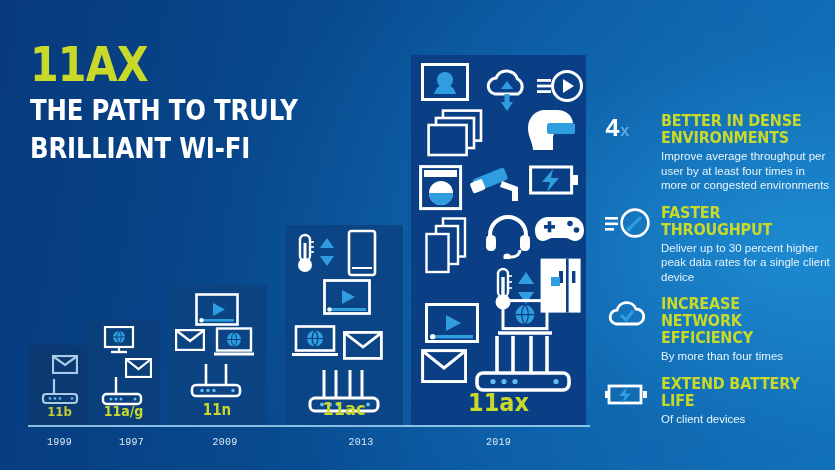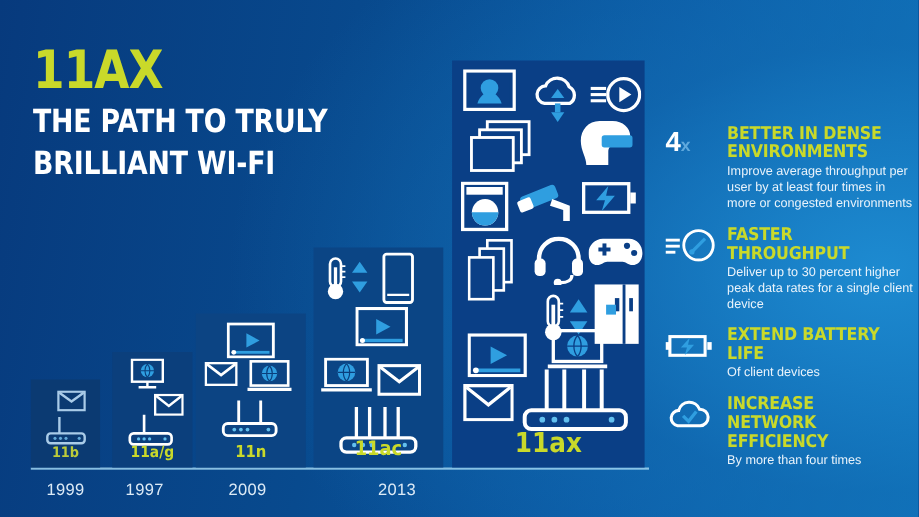--- a/index.html
+++ b/index.html
@@ -27,38 +27,38 @@
     font-family:"DejaVu Sans",sans-serif;
     font-weight:bold;font-size:29px;line-height:31px;
     color:#ffffff;letter-spacing:-0.2px;margin-top:7px;
     transform:scaleX(0.84);transform-origin:left center;
   }
   
   .chart{position:absolute;left:0;top:0;width:600px;height:470px;}
   .axis-line{position:absolute;left:28px;top:425px;width:562px;height:2px;background:#9fd4f0;opacity:.85;}
   .col{position:absolute;bottom:45px;background:#0a3d7a;}
   .col.c0{left:28px;width:63px;height:80px;background:#0b3a72;}
-  .col.c1{left:102px;width:73px;height:105px;background:#0b3f7c;}
-  .col.c2{left:178px;width:100px;height:140px;background:#0c4483;}
+  .col.c1{left:87px;width:73px;height:105px;background:#0b3f7c;}
+  .col.c2{left:167px;width:100px;height:140px;background:#0c4483;}
   .col.c3{left:285px;width:118px;height:200px;background:#0b4585;}
   .col.c4{left:411px;width:175px;height:370px;background:#0a3f86;}
   .col-inner{position:absolute;left:0;top:0;width:100%;height:100%;}
   .std-label{
     position:absolute;left:0;width:100%;text-align:center;bottom:6px;
     font-family:"DejaVu Sans",sans-serif;font-weight:bold;color:#c9d92a;
     transform:scaleX(0.9);
   }
   .c0 .std-label{font-size:13px;color:#bccb3a;}
   .c1 .std-label{font-size:14px;}
   .c2 .std-label{font-size:15px;}
   .c3 .std-label{font-size:18px;}
   .c4 .std-label{font-size:25px;bottom:8px;}
   .year{
     position:absolute;top:437px;text-align:center;
-    font-size:15px;color:#dceaf6;font-family:Liberation Sans, sans-serif;
+    font-size:10px;color:#dceaf6;font-family:Liberation Mono, monospace;
     letter-spacing:.3px;
   }
   .year.y0{left:28px;width:63px;}
   .year.y1{left:95px;width:73px;}
   .year.y2{left:175px;width:100px;}
   .year.y3{left:302px;width:118px;}
   .year.y4{left:411px;width:175px;}
   .ic{position:absolute;}
   .ic svg{display:block;}
   
@@ -68,21 +68,21 @@
           display:flex;align-items:center;justify-content:flex-start;}
   .b-head{
     font-family:"DejaVu Sans",sans-serif;font-weight:bold;
     font-size:16px;line-height:17px;color:#c9d92a;letter-spacing:-0.2px;
     transform:scaleX(0.9);transform-origin:left center;
   }
   .b-body{
     font-size:11.5px;line-height:14.5px;color:#e9f3fb;margin-top:3px;
     font-family:"Liberation Sans",sans-serif;
   }
-  .fourx{font-family:Liberation Sans, sans-serif;font-weight:bold;font-size:25px;color:#ffffff;line-height:25px;text-align:center;}
+  .fourx{font-family:Liberation Mono, monospace;font-weight:bold;font-size:25px;color:#ffffff;line-height:25px;text-align:center;}
   .fourx em{font-style:normal;font-size:16px;color:#5fa9dd;font-weight:bold;}
 </style>
 </head>
 <body>
 
 <div id="stage">
 
   <div class="title-block">
     <div class="t-11ax">11AX</div>
     <div class="t-sub">THE PATH TO TRULY</div>
@@ -402,20 +402,21 @@
               <rect x="4" y="40" width="92" height="17" rx="6" fill="none" stroke="#ffffff" stroke-width="3.6"></rect>
               <circle cx="20" cy="48.5" r="2.6" fill="#63c0ee"></circle>
               <circle cx="31" cy="48.5" r="2.6" fill="#63c0ee"></circle>
               <circle cx="42" cy="48.5" r="2.6" fill="#63c0ee"></circle>
               <circle cx="83" cy="48.5" r="2.6" fill="#63c0ee"></circle>
             </svg>
         </div>
       </div>
       <div class="std-label">11ax</div>
     </div>
+    <div class="year y4">2019</div>
 
   </div>
 
   <div class="benefits">
 
     <div class="benefit">
       <div class="b-icon">
         <span class="fourx"><span>4</span><em>x</em></span>
       </div>
       <div class="b-head">BETTER IN DENSE</div>
@@ -433,37 +434,37 @@
             <path d="M24 21 L36 9" stroke="#2f9ee0" stroke-width="3" fill="none"></path>
             <circle cx="24" cy="21" r="2.4" fill="#2f9ee0"></circle>
           </svg>
       </div>
       <div class="b-head">FASTER THROUGHPUT</div>
       <div class="b-body">Deliver up to 30 percent higher peak data rates for a single client device</div>
     </div>
 
     <div class="benefit">
       <div class="b-icon">
+        <svg width="46" height="30" viewBox="0 0 46 30">
+            <path d="M11 25a7 7 0 0 1 1-13.9A10 10 0 0 1 31 10a7.5 7.5 0 0 1 .5 15z" fill="none" stroke="#ffffff" stroke-width="2.8"></path>
+            <path d="M16 16 L21 21 L28 12" fill="none" stroke="#2f9ee0" stroke-width="3"></path>
+          </svg>
+      </div>
+      <div class="b-head">INCREASE NETWORK</div>
+      <div class="b-head">EFFICIENCY</div>
+      <div class="b-body">By more than four times</div>
+    </div>
+
+    <div class="benefit">
+      <div class="b-icon">
         <svg width="46" height="28" viewBox="0 0 46 28">
             <rect x="4" y="6" width="32" height="17" fill="none" stroke="#ffffff" stroke-width="2.8"></rect>
             <rect x="0" y="11" width="4" height="7" fill="#ffffff"></rect>
             <rect x="38" y="11" width="4" height="7" fill="#ffffff"></rect>
             <path d="M22 7 L14 16 L19.5 16 L17.5 23 L26 13.5 L20.5 13.5 Z" fill="#2f9ee0"></path>
           </svg>
       </div>
       <div class="b-head">EXTEND BATTERY LIFE</div>
       <div class="b-body">Of client devices</div>
     </div>
 
-    <div class="benefit">
-      <div class="b-icon">
-        <svg width="46" height="30" viewBox="0 0 46 30">
-            <path d="M11 25a7 7 0 0 1 1-13.9A10 10 0 0 1 31 10a7.5 7.5 0 0 1 .5 15z" fill="none" stroke="#ffffff" stroke-width="2.8"></path>
-            <path d="M16 16 L21 21 L28 12" fill="none" stroke="#2f9ee0" stroke-width="3"></path>
-          </svg>
-      </div>
-      <div class="b-head">INCREASE NETWORK</div>
-      <div class="b-head">EFFICIENCY</div>
-      <div class="b-body">By more than four times</div>
-    </div>
-
   </div>
 </div>
 
 </body></html>

